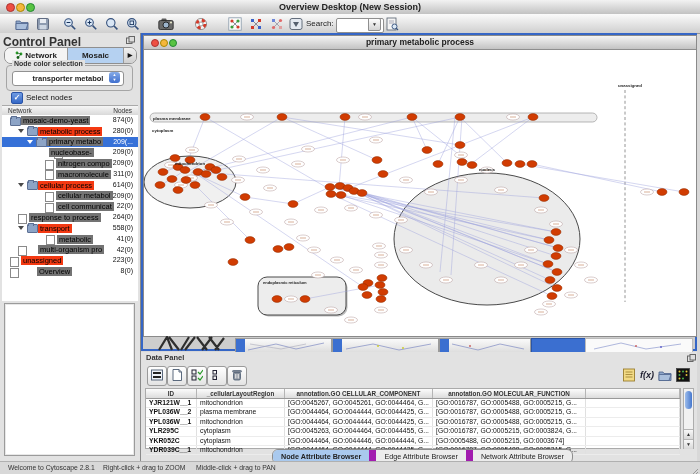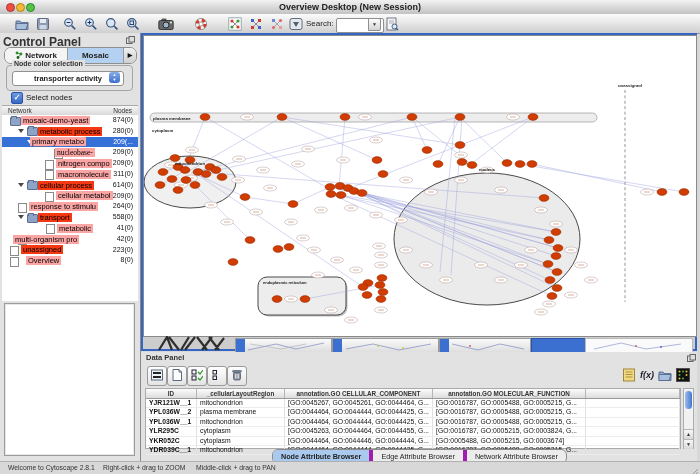--- a/index.html
+++ b/index.html
@@ -54,21 +54,21 @@
   .tree-row.sel{background:#3671d8;}
   .tri{position:absolute;top:3px;width:0;height:0;border-left:3.5px solid transparent;
     border-right:3.5px solid transparent;border-top:4.5px solid #4a4a4a;}
   .sel .tri{border-top-color:#fff;}
   .ticon{position:absolute;top:1.5px;}
   .ticon.folder{width:9px;height:7px;background:#8da4c6;border:1px solid #5d7094;border-radius:1px;}
   .ticon.folder:before{content:"";position:absolute;left:0;top:-2px;width:4px;height:2px;background:#8da4c6;
     border:1px solid #5d7094;border-bottom:none;border-radius:1px 1px 0 0;}
   .ticon.file{width:7px;height:8px;background:#fff;border:1px solid #8a8a8a;}
   .tlabel{position:absolute;top:0.8px;font-size:7.5px;line-height:9px;color:#000;padding:0 2px;white-space:nowrap;}
-  .tlabel.green{background:#fca5a5;}
+  .tlabel.green{background:#737373;}
   .tlabel.red{background:#f43912;}
   .tcount{position:absolute;right:5px;top:1px;font-size:7px;color:#111;}
   .sel .tcount{color:#fff;}
   #birdseye{left:4px;top:270px;width:129px;height:151px;background:#fff;border:1px solid #9b9b9b;
     box-shadow:inset 0 0 0 1px #e8e8e8;}
   
   #desktop{left:141px;top:33px;width:556px;height:318px;background:#cdcdcd;border:2px solid #3566c6;
     box-sizing:border-box;}
   #net-frame{left:0px;top:0px;width:552px;height:300px;background:#fff;border:1px solid #8a8a8a;}
   #net-titlebar{left:0;top:0;width:552px;height:13px;background:linear-gradient(#f4f4f4,#c3c3c3);
@@ -102,21 +102,21 @@
   .tr{display:flex;height:8.4px;border-bottom:1px solid #ececec;}
   .td{font-size:6.8px;color:#111;line-height:8.4px;padding-left:3px;border-right:1px solid #e0e0e0;
     overflow:hidden;white-space:nowrap;box-sizing:border-box;}
   .td.c0{font-weight:bold;}
   #dp-vscroll{left:542px;top:36px;width:11px;height:61px;background:#f1f1f1;border:1px solid #adadad;box-sizing:border-box;}
   #dp-thumb{left:1px;top:2px;width:7px;height:18px;border-radius:4px;background:linear-gradient(90deg,#9dbdec,#4577cd);}
   .scroll-arrow{left:0px;width:9px;height:9px;font-size:5px;text-align:center;line-height:9px;color:#333;
     background:linear-gradient(#f8f8f8,#d8d8d8);border-top:1px solid #b5b5b5;}
   #dp-tabs{left:131px;top:97px;height:13px;display:flex;border:1px solid #8d8d8d;border-radius:6px;
     overflow:hidden;background:#ececec;}
-  .dp-tab{font-size:7.2px;color:#222;line-height:13px;padding:0 8px;border-right:4px solid #a21caf;}
+  .dp-tab{font-size:7.2px;color:#222;line-height:13px;padding:0 8px;border-right:7px solid #a21caf;}
   .dp-tab:last-child{border-right:none;}
   .dp-tab.sel{background:#a9c9ee;font-weight:bold;}
   
   #statusbar{left:0;top:461px;width:700px;height:13px;background:#d8d8d8;border-top:1px solid #b0b0b0;}
   .status-item{top:2px;font-size:6.8px;color:#333;}
 </style>
 </head>
 <body>
 
 <div id="titlebar" class="abs">
@@ -253,21 +253,21 @@
         </svg>
       <span>Network</span>
     </div>
     <div id="tab-mosaic" class="cp-tab">
       <span>Mosaic</span>
     </div>
     <div id="tab-more" class="cp-tab">▶</div>
   </div>
   <div id="groupbox" class="abs"></div>
   <span id="groupbox-legend" class="abs">Node color selection</span>
-  <div id="node-color-combo" class="abs">transporter activity</div>
+  <div id="node-color-combo" class="abs">transporter metabol</div>
   <div id="combo-stepper" class="abs">▲<br>▼</div>
   <div id="select-nodes-check" class="abs">✓</div>
   <span id="select-nodes-label" class="abs">Select nodes</span>
   <div id="tree-header" class="abs">
     <span class="h1">Network</span>
     <span class="h2">Nodes</span>
   </div>
   <div id="tree" class="abs">
       <div class="tree-row">
         <span class="ticon folder" style="left: 8px;"></span>
@@ -276,26 +276,26 @@
       </div>
       <div class="tree-row">
         <span class="tri" style="left: 16px;"></span>
         <span class="ticon folder" style="left: 25px;"></span>
         <span class="tlabel red" style="left: 36px;">metabolic process</span>
         <span class="tcount">280(0)</span>
       </div>
       <div class="tree-row sel">
         <span class="tri" style="left: 25px;"></span>
         <span class="ticon folder" style="left: 34px;"></span>
-        <span class="tlabel green" style="left: 28px;">primary metabo</span>
+        <span class="tlabel green" style="left: 45px;">primary metabo</span>
         <span class="tcount">209(...</span>
       </div>
       <div class="tree-row">
         <span class="ticon file" style="left: 52px;"></span>
-        <span class="tlabel green" style="left: 53px; font-family: Liberation Serif, serif;">nucleobase-</span>
+        <span class="tlabel green" style="left: 47px;">nucleobase-</span>
         <span class="tcount">209(0)</span>
       </div>
       <div class="tree-row">
         <span class="ticon file" style="left: 43px;"></span>
         <span class="tlabel green" style="left: 54px; text-align: right;">nitrogen compo</span>
         <span class="tcount">209(0)</span>
       </div>
       <div class="tree-row">
         <span class="ticon file" style="left: 43px;"></span>
         <span class="tlabel green" style="left: 54px;">macromolecule</span>
@@ -306,56 +306,67 @@
         <span class="ticon folder" style="left: 25px;"></span>
         <span class="tlabel red" style="left: 36px;">cellular process</span>
         <span class="tcount">614(0)</span>
       </div>
       <div class="tree-row">
         <span class="ticon file" style="left: 43px;"></span>
         <span class="tlabel green" style="left: 54px;">cellular metabol</span>
         <span class="tcount">209(0)</span>
       </div>
       <div class="tree-row">
+        <span class="ticon file" style="left: 43px;"></span>
+        <span class="tlabel green" style="left: 54px;">cell communicat</span>
+        <span class="tcount">22(0)</span>
+      </div>
+      <div class="tree-row">
         <span class="ticon file" style="left: 16px;"></span>
-        <span class="tlabel green" style="left: 27px;">response to stimulu</span>
+        <span class="tlabel green" style="left: 27px;">response to process</span>
         <span class="tcount">264(0)</span>
       </div>
       <div class="tree-row">
         <span class="tri" style="left: 16px;"></span>
         <span class="ticon folder" style="left: 25px;"></span>
         <span class="tlabel red" style="left: 36px;">transport</span>
         <span class="tcount">558(0)</span>
       </div>
       <div class="tree-row">
         <span class="ticon file" style="left: 44px;"></span>
         <span class="tlabel green" style="left: 55px;">metabolic</span>
         <span class="tcount">41(0)</span>
       </div>
       <div class="tree-row">
         <span class="ticon file" style="left: 16px;"></span>
-        <span class="tlabel green" style="left: 11px;">multi-organism pro</span>
+        <span class="tlabel green" style="left: 36px;">multi-organism pro</span>
         <span class="tcount">42(0)</span>
       </div>
       <div class="tree-row">
         <span class="ticon file" style="left: 8px;"></span>
         <span class="tlabel red" style="left: 19px;">unassigned</span>
         <span class="tcount">223(0)</span>
       </div>
       <div class="tree-row">
         <span class="ticon file" style="left: 8px;"></span>
-        <span class="tlabel green" style="left: 24px; text-align: center;">Overview</span>
+        <span class="tlabel green" style="left: 35px; text-align: center;">Overview</span>
         <span class="tcount">8(0)</span>
       </div>
     </div>
   <div id="birdseye" class="abs"></div>
 </div>
 
 <div id="desktop" class="abs">
   <div id="net-frame" class="abs">
+    <div id="net-titlebar" class="abs">
+      <span class="abs nlight red"></span>
+      <span class="abs nlight yellow"></span>
+      <span class="abs nlight green"></span>
+      <div class="title">primary metabolic process</div>
+    </div>
     <div id="net-canvas" class="abs">
       <svg id="graph-svg" viewBox="0 0 550 285" width="550" height="285">
         <g id="region-shapes">
           <rect x="6" y="63" width="447" height="9" rx="4.5" fill="#ededed" stroke="#9a9a9a" stroke-width="0.7"></rect>
           <ellipse cx="46" cy="132" rx="46" ry="26" fill="#f0f0f0" stroke="#4a4a4a" stroke-width="1"></ellipse>
           <ellipse cx="343" cy="189" rx="93" ry="66" fill="#ebebeb" stroke="#4a4a4a" stroke-width="1"></ellipse>
           <rect x="115.5" y="228.5" width="88" height="38" rx="9" fill="#bbb"></rect>
           <rect x="114" y="227" width="88" height="38" rx="9" fill="#ededed" stroke="#4a4a4a" stroke-width="1"></rect>
           <line x1="481" y1="40" x2="481" y2="252" stroke="#787878" stroke-width="0.8" stroke-dasharray="3,2.4"></line>
         </g>

